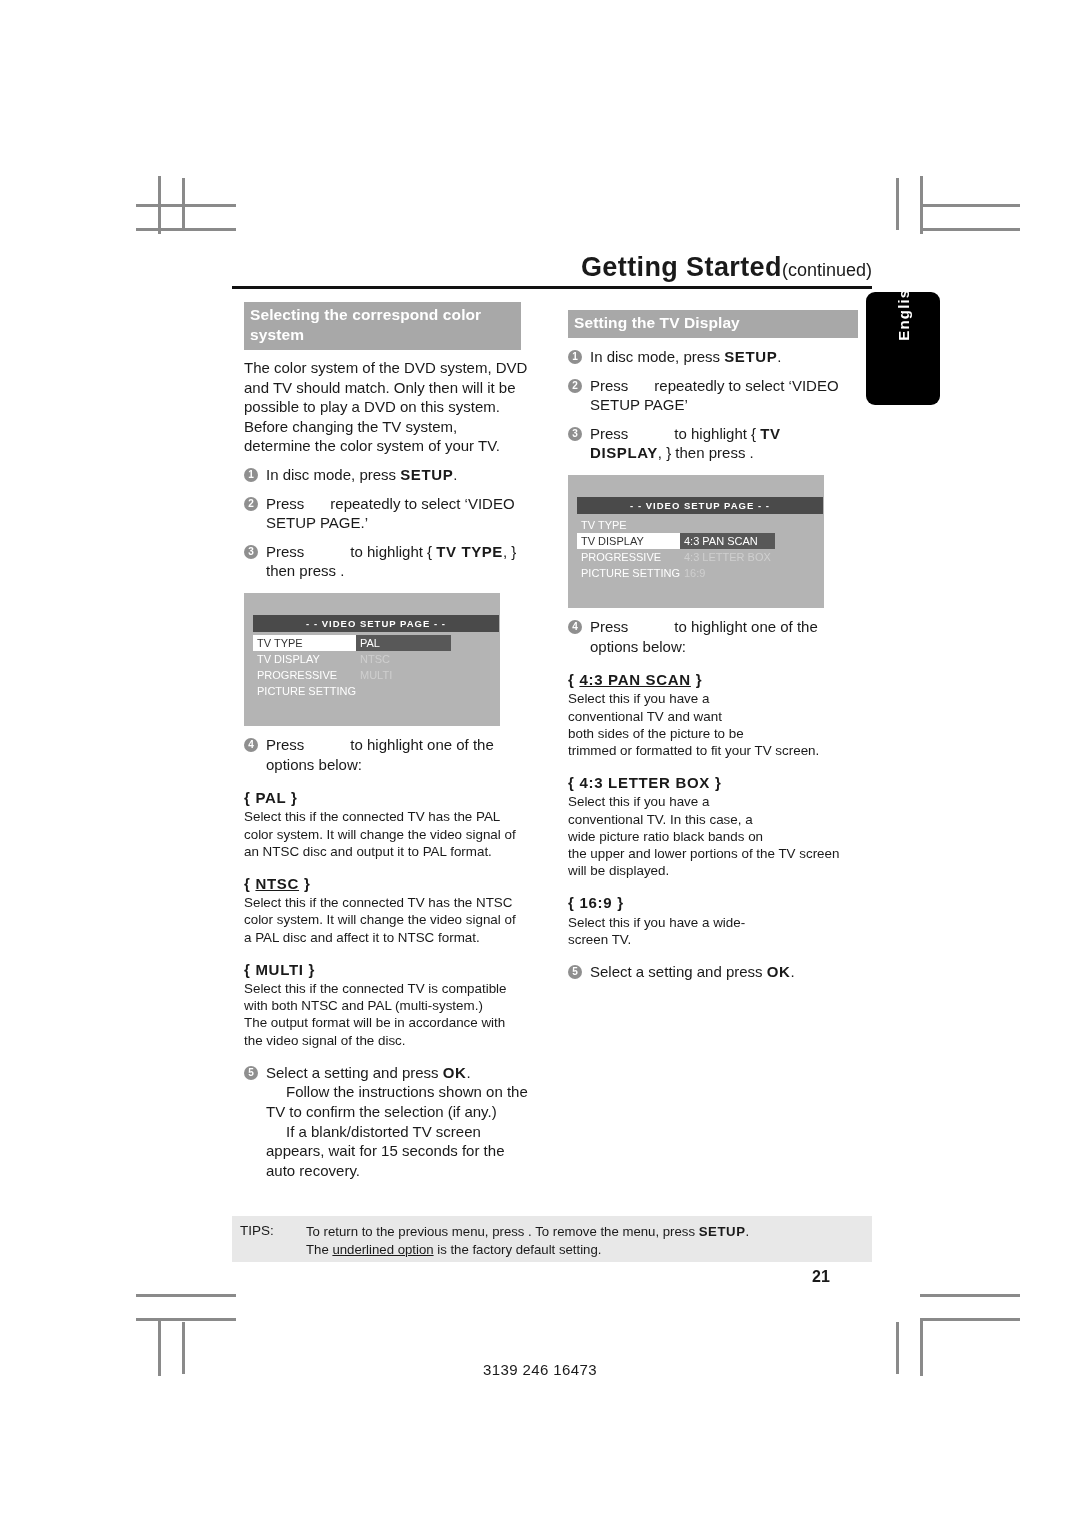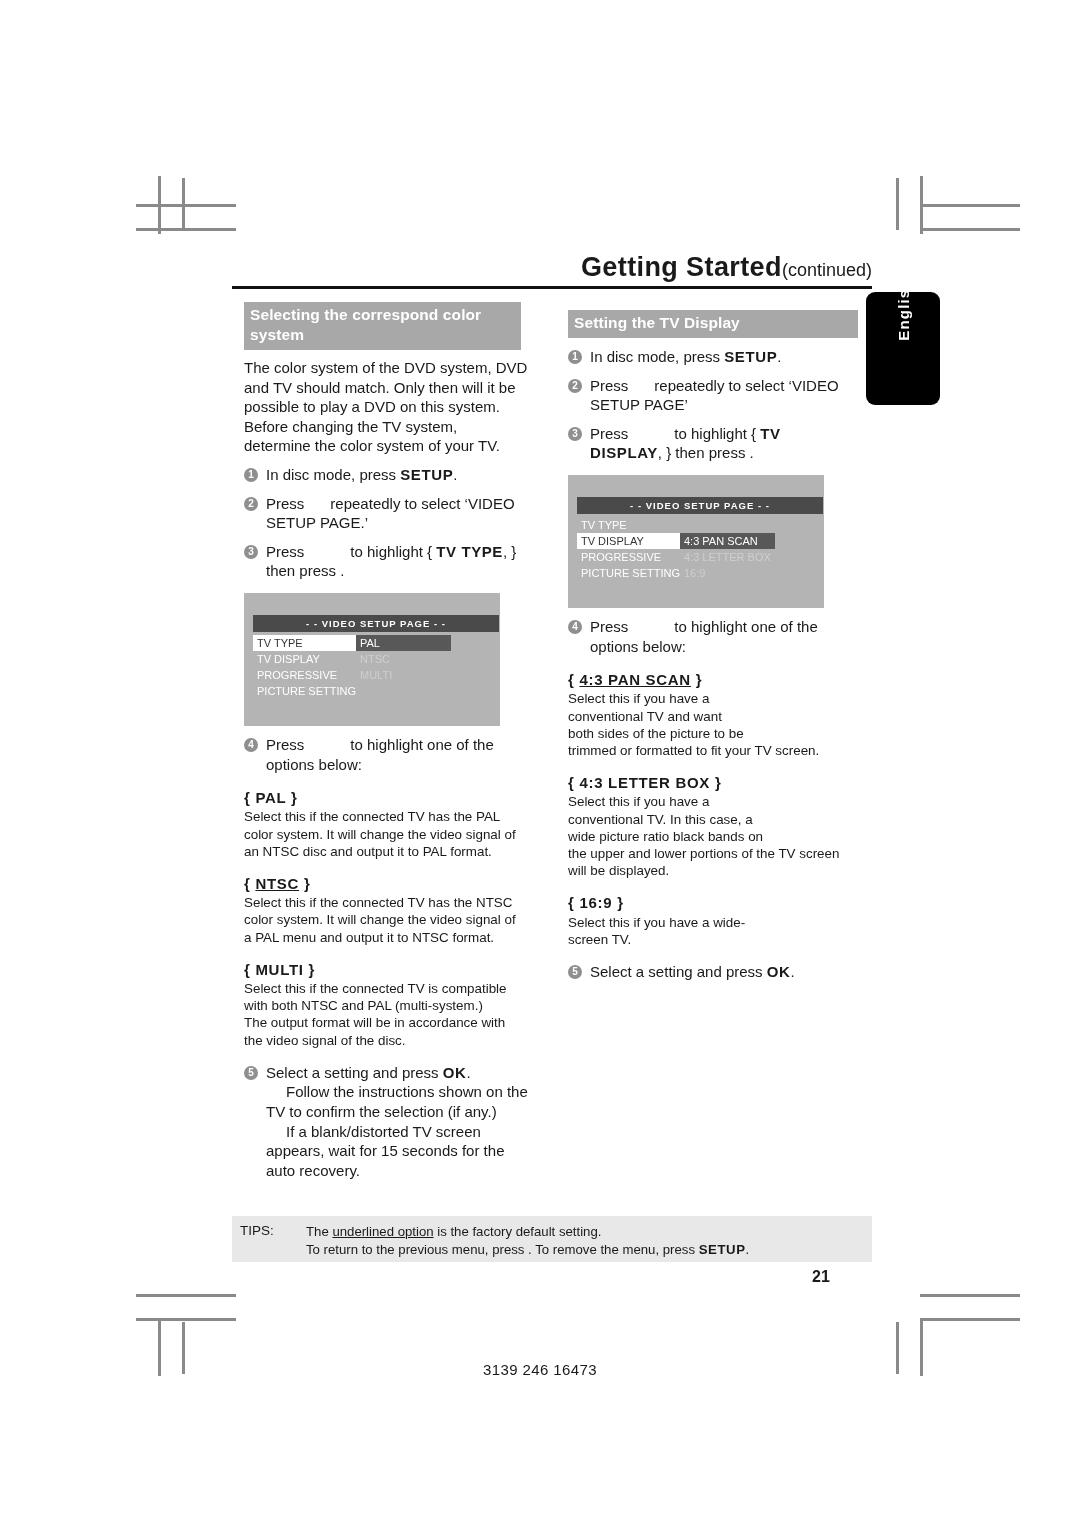--- a/index.html
+++ b/index.html
@@ -334,21 +334,21 @@
   </div>
 
   <div class="opt-title">
     <span>{</span>
     <span class="u">NTSC</span>
     <span>}</span>
   </div>
   <div class="opt-body">
     <span class="ln">Select this if the connected TV has the NTSC</span>
     <span class="ln">color system. It will change the video signal of</span>
-    <span class="ln">a PAL menu and output it to NTSC format.</span>
+    <span class="ln">a PAL disc and affect it to NTSC format.</span>
   </div>
 
   <div class="opt-title">
     <span>{</span>
     <span>MULTI</span>
     <span>}</span>
   </div>
   <div class="opt-body">
     <span class="ln">Select this if the connected TV is compatible</span>
     <span class="ln">with both NTSC and PAL (multi-system.)</span>
@@ -440,19 +440,19 @@
 
   <div class="step" style="margin-top:14px;">
     <span class="num">5</span><span>Select a setting and press </span><span class="b">OK</span><span>.</span>
   </div>
 
 </div>
 
 <div id="tips">
   <div class="label">TIPS:</div>
   <div class="lines">
+    <div><span>To return to the previous menu, press    . To remove the menu, press </span><span class="b">SETUP</span><span>.</span></div>
     <div><span>The </span><span class="u">underlined option</span><span> is the factory default setting.</span></div>
-    <div><span>To return to the previous menu, press    . To remove the menu, press </span><span class="b">SETUP</span><span>.</span></div>
   </div>
 </div>
 
 <div id="page-number">21</div>
 <div id="doc-code">3139 246 16473</div>
 
 </body></html>

